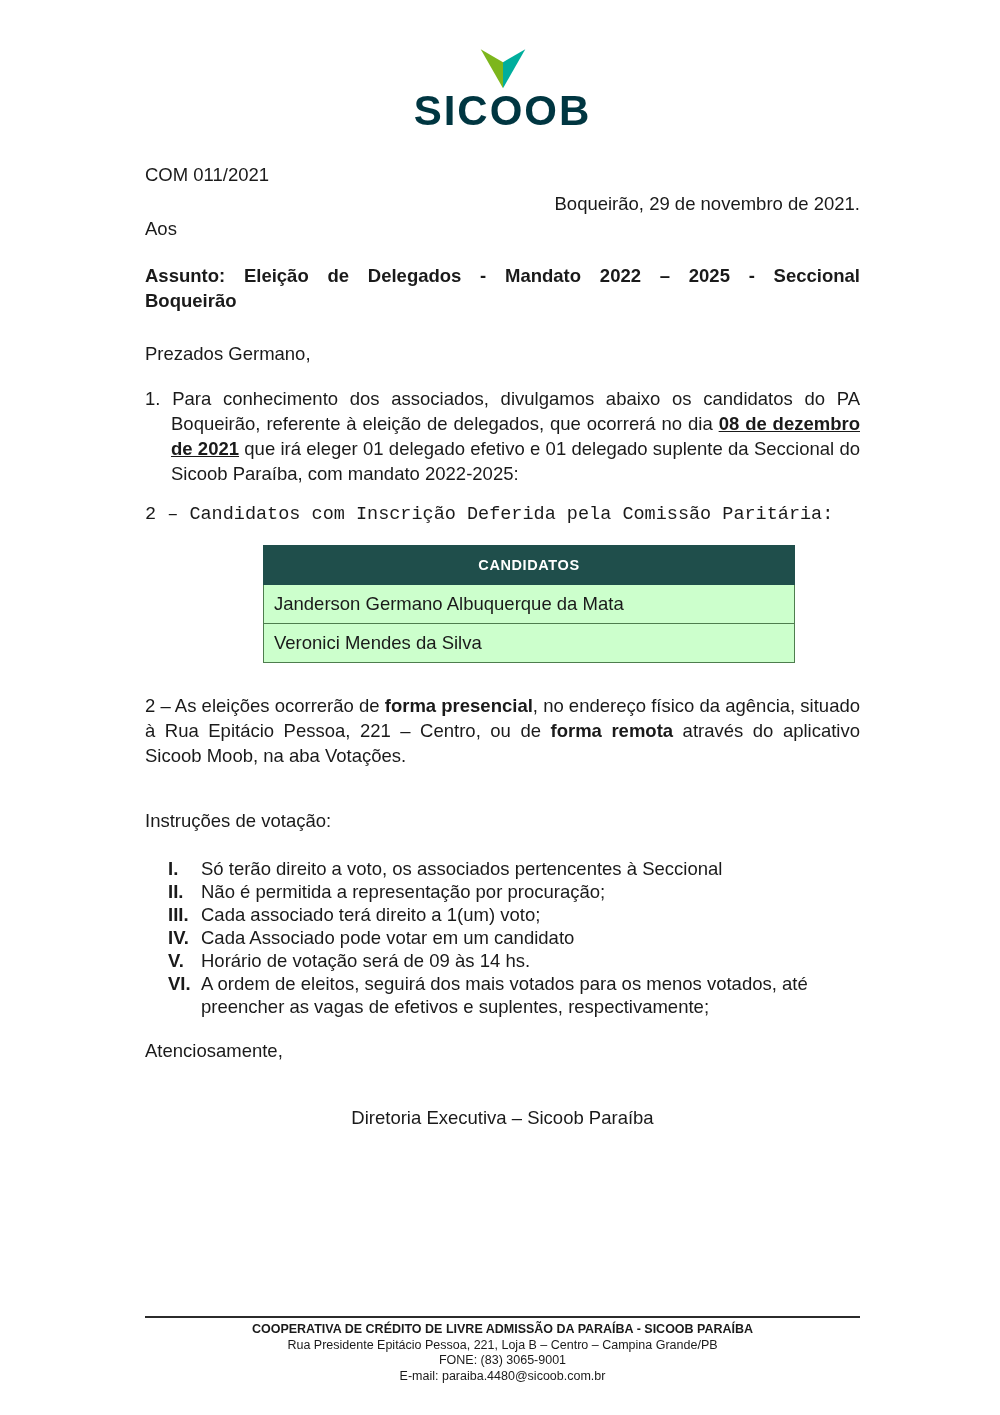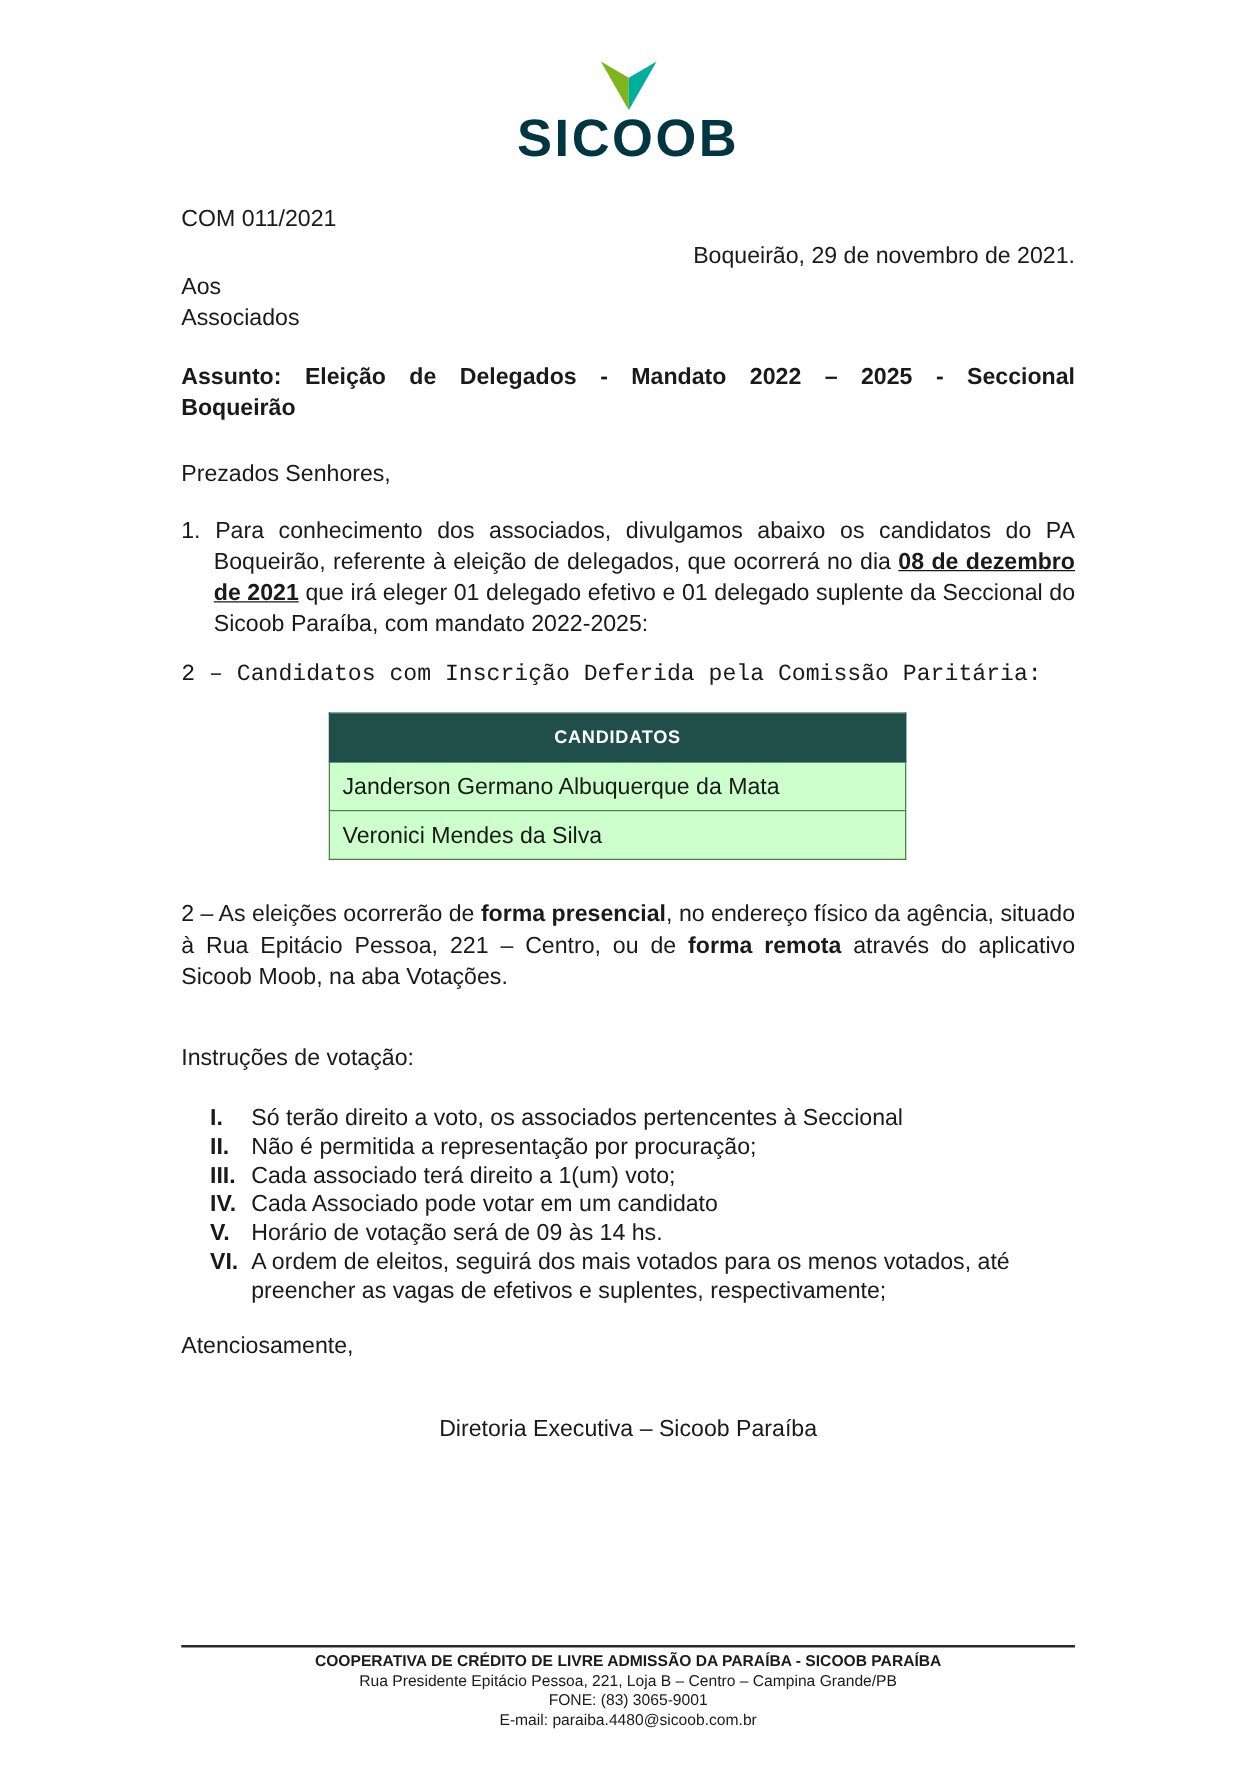--- a/index.html
+++ b/index.html
@@ -31,21 +31,21 @@
   .ref   { margin-top: 28px; }
   .date  { margin-top: 4px; text-align: right; }
   .subject { margin-top: 22px; font-weight: bold; }
   .subject p { font-weight: bold; }
   .subject-line1 { text-align: justify; text-align-last: justify; }
   .greeting { margin-top: 28px; }
   .item1 { margin-top: 20px; text-align: justify; padding-left: 26px; text-indent: -26px; }
   .u { text-decoration: underline; }
   .item2 { margin-top: 16px; font-family: Liberation Mono, monospace; }
   
-  table.candidates { border-collapse: collapse; margin: 18px 0 0 118px; width: 462px; }
+  table.candidates { border-collapse: collapse; margin: 18px 0 0 118px; width: 532px; }
   table.candidates th {
     background: var(--table-header-bg, #1F4E4B);
     border: 1px solid var(--table-header-bg, #1F4E4B);
     color: #ffffff; font-size: 14.5px; font-weight: bold;
     letter-spacing: 0.6px; padding: 11px 8px; text-align: center;
   }
   table.candidates td {
     background: var(--table-row-bg, #CCFFCC);
     border: 1px solid var(--table-border, #4e7d4e);
     font-size: 18.5px; padding: 8px 10px; text-align: left;
@@ -75,28 +75,27 @@
       <polygon class="logo-right" points="56,12 32,26 32,54"></polygon>
     </svg>
     <div class="wordmark">SICOOB</div>
   </header>
 
   <p class="ref">COM 011/2021</p>
 
   <p class="date">Boqueirão, 29 de novembro de 2021.</p>
 
   <p class="addr">Aos</p>
-  <p class="addr">Associados</p>
 
   <div class="subject">
     <p class="subject-line1">Assunto: Eleição de Delegados - Mandato 2022 – 2025 - Seccional</p>
     <p>Boqueirão</p>
   </div>
 
-  <p class="greeting">Prezados Senhores,</p>
+  <p class="greeting">Prezados Germano,</p>
 
   <p class="item1"><span>1.</span> <span>Para conhecimento dos associados, divulgamos abaixo os candidatos do PA Boqueirão, referente à eleição de delegados, que ocorrerá no dia </span><b class="u">08 de dezembro de 2021</b><span> que irá eleger 01 delegado efetivo e 01 delegado suplente da Seccional do Sicoob Paraíba, com mandato 2022-2025:</span></p>
 
   <p class="item2">2 – Candidatos com Inscrição Deferida pela Comissão Paritária:</p>
 
   <table class="candidates">
     <thead>
       <tr>
         <th>CANDIDATOS</th>
       </tr>

